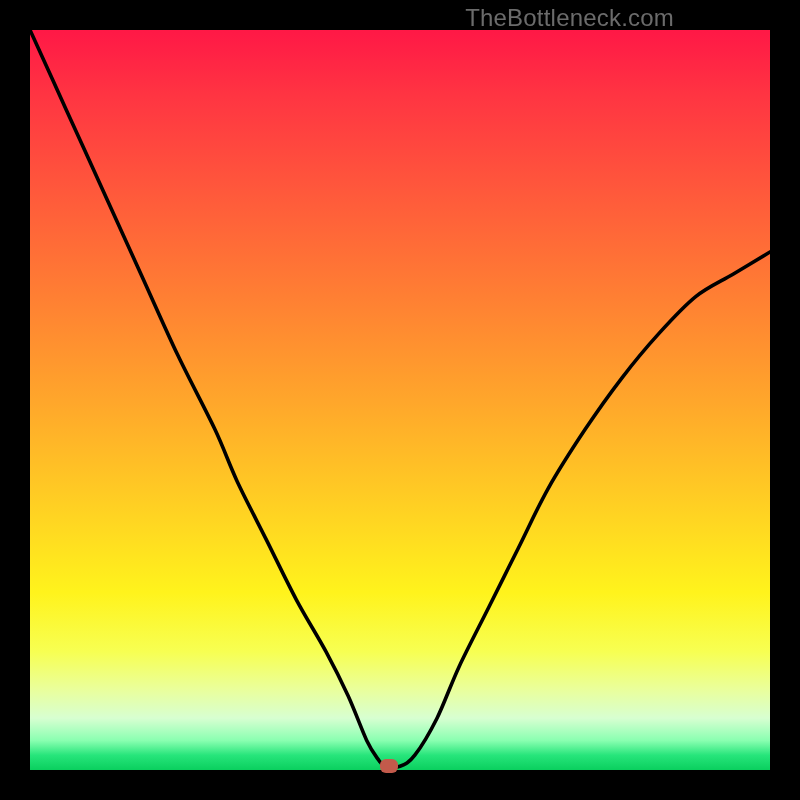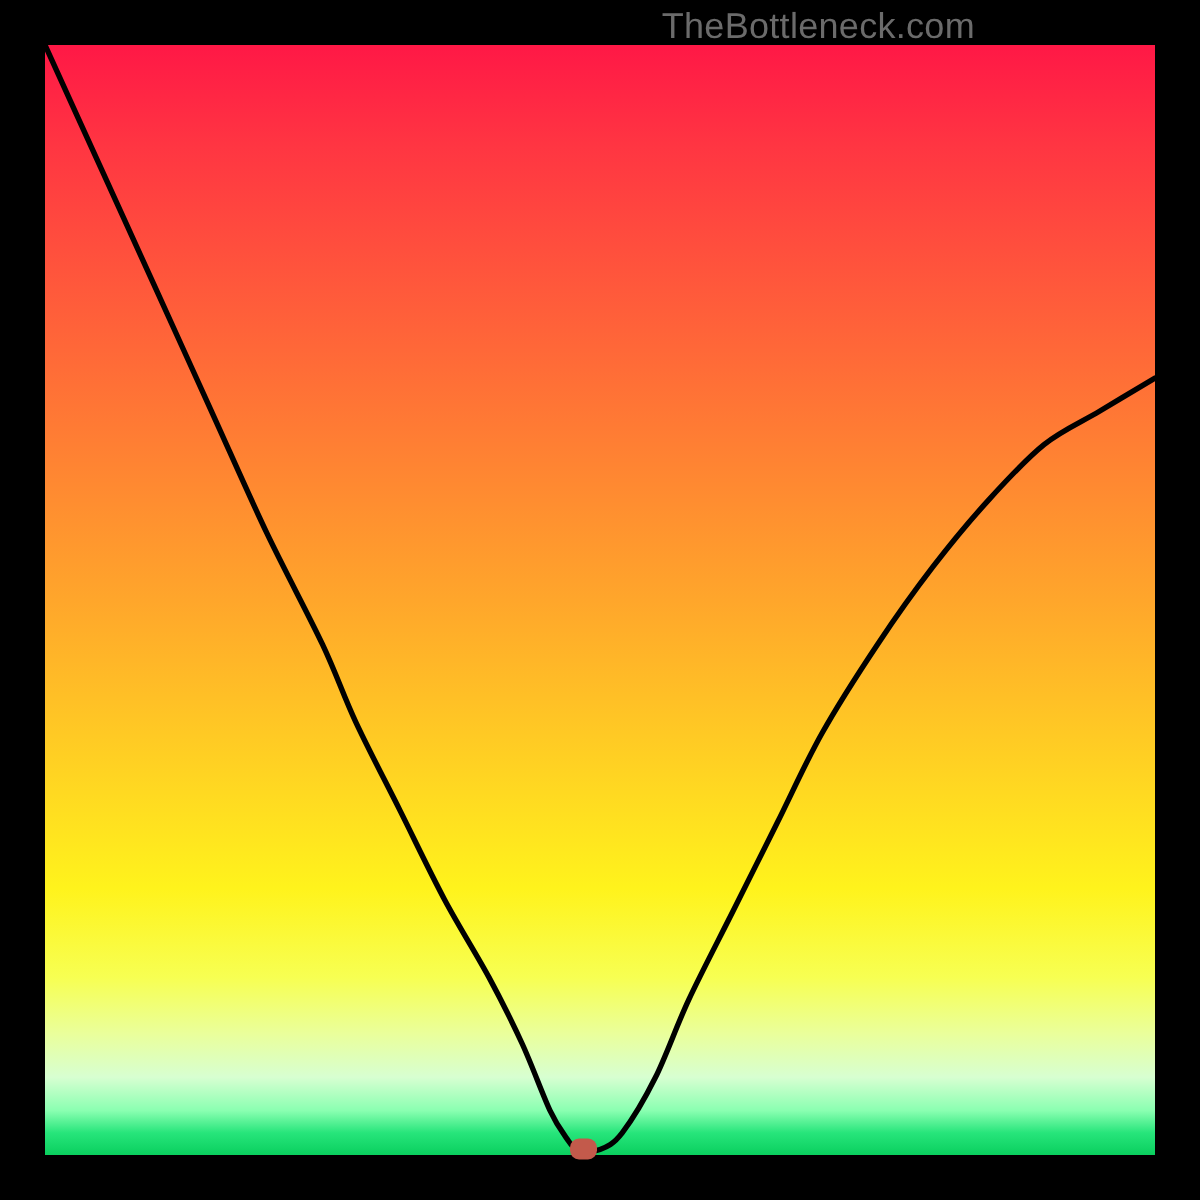--- a/index.html
+++ b/index.html
@@ -8,20 +8,21 @@
     width: 800px;
     height: 800px;
     background: #000;
     overflow: hidden;
   }
   .frame {
     position: relative;
     width: 664px;
     height: 800px;
     background: #000;
+    padding-left: 24px;
   }
   .watermark {
     position: absolute;
     top: 4px;
     right: 14px;
     font-family: Arial, Helvetica, sans-serif;
     font-size: 24px;
     color: #6b6b6b;
     letter-spacing: 0.2px;
     font-weight: 500;

